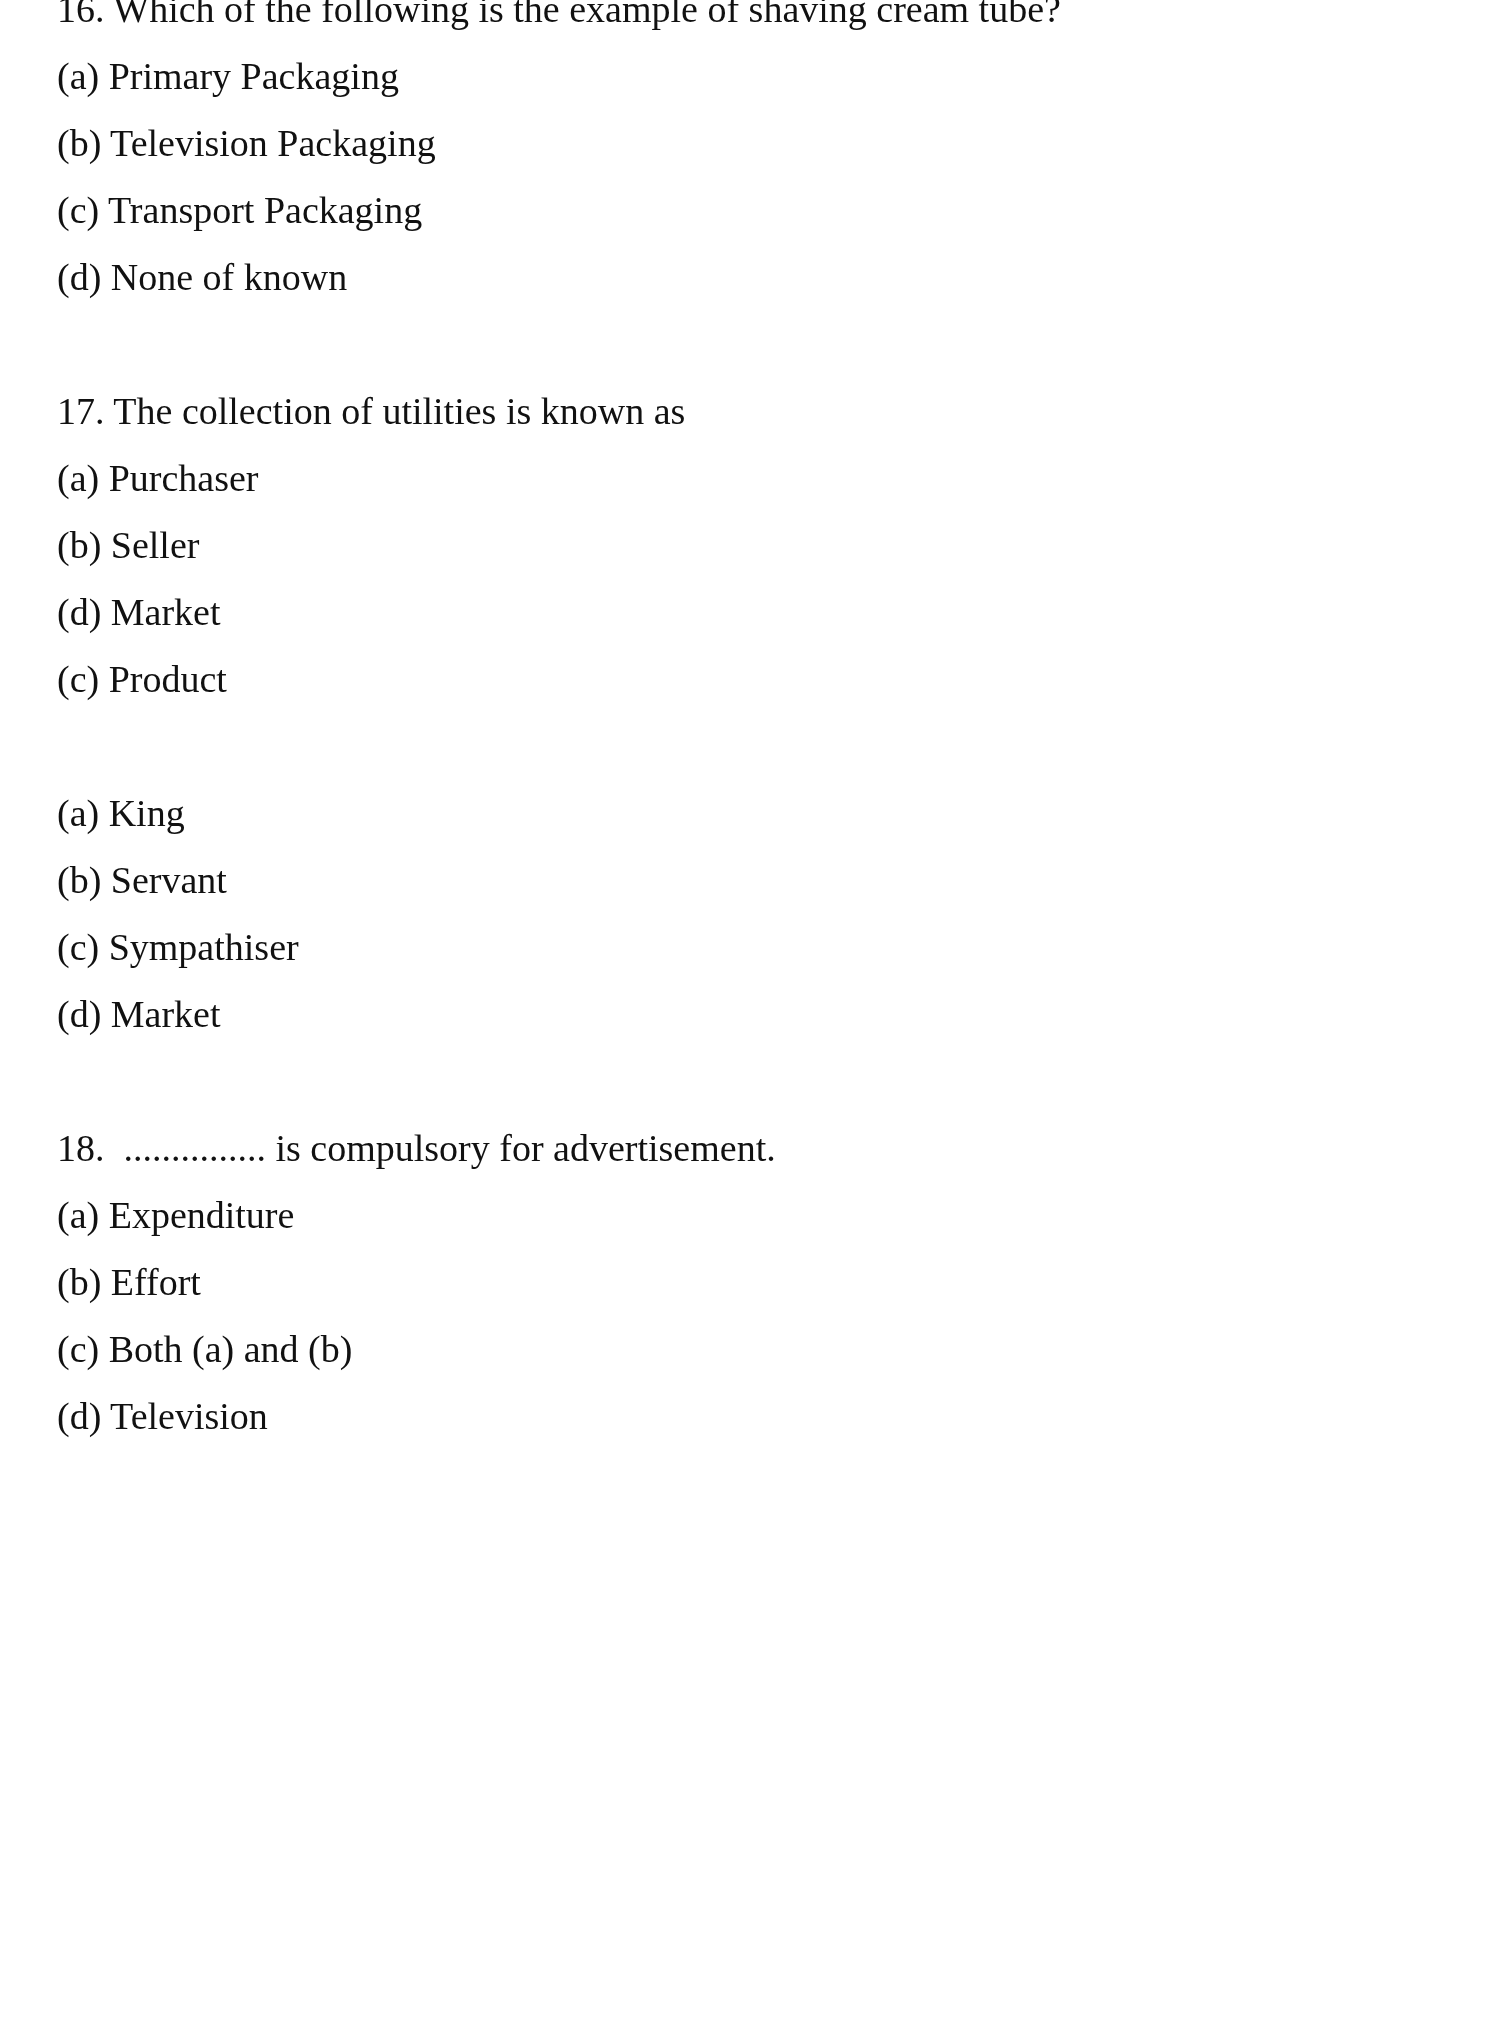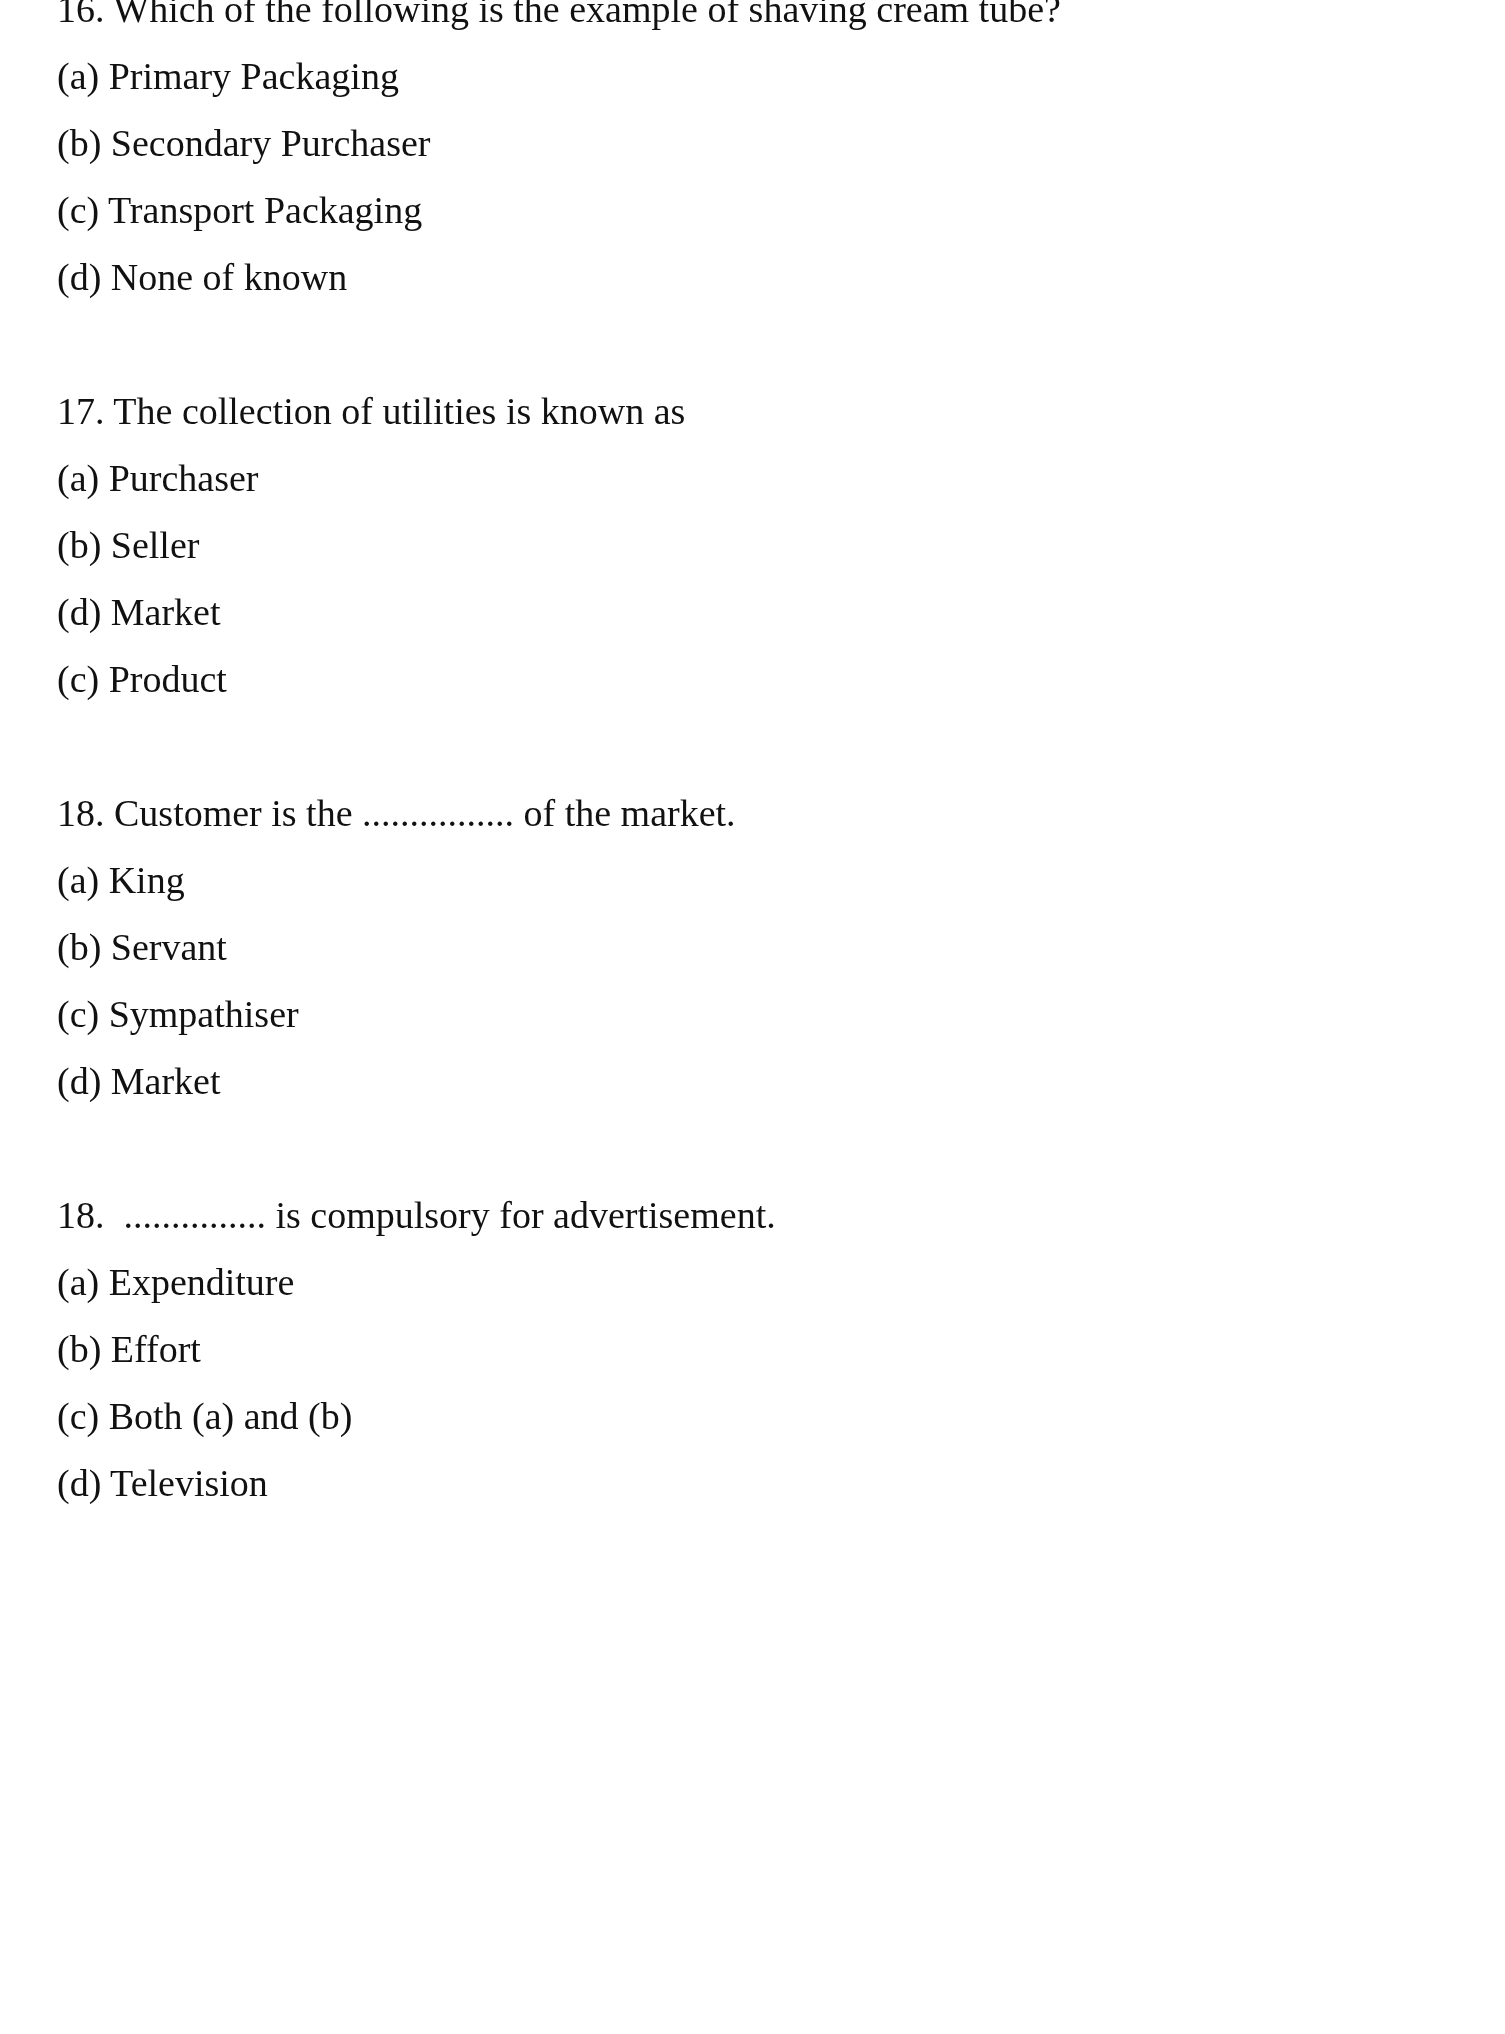--- a/index.html
+++ b/index.html
@@ -37,37 +37,36 @@
     }
   </style>
 </head>
 <body>
 
 <div class="page">
 
   <div class="question">
     <p class="line">16. Which of the following is the example of shaving cream tube?</p>
     <p class="line">(a) Primary Packaging</p>
-    <p class="line">(b) Secondary Purchaser</p>
+    <p class="line">(b) Television Packaging</p>
     <p class="line">(c) Transport Packaging</p>
     <p class="line">(d) None of known</p>
     <div class="spacer"></div>
   </div>
 
   <div class="question">
     <p class="line">17. The collection of utilities is known as</p>
     <p class="line">(a) Purchaser</p>
     <p class="line">(b) Seller</p>
     <p class="line">(d) Market</p>
     <p class="line">(c) Product</p>
     <div class="spacer"></div>
   </div>
 
   <div class="question">
-    <p class="line">18. Customer is the ................ of the market.</p>
     <p class="line">(a) King</p>
     <p class="line">(b) Servant</p>
     <p class="line">(c) Sympathiser</p>
     <p class="line">(d) Market</p>
     <div class="spacer"></div>
   </div>
 
   <div class="question">
     <p class="line">18.  ............... is compulsory for advertisement.</p>
     <p class="line">(a) Expenditure</p>

